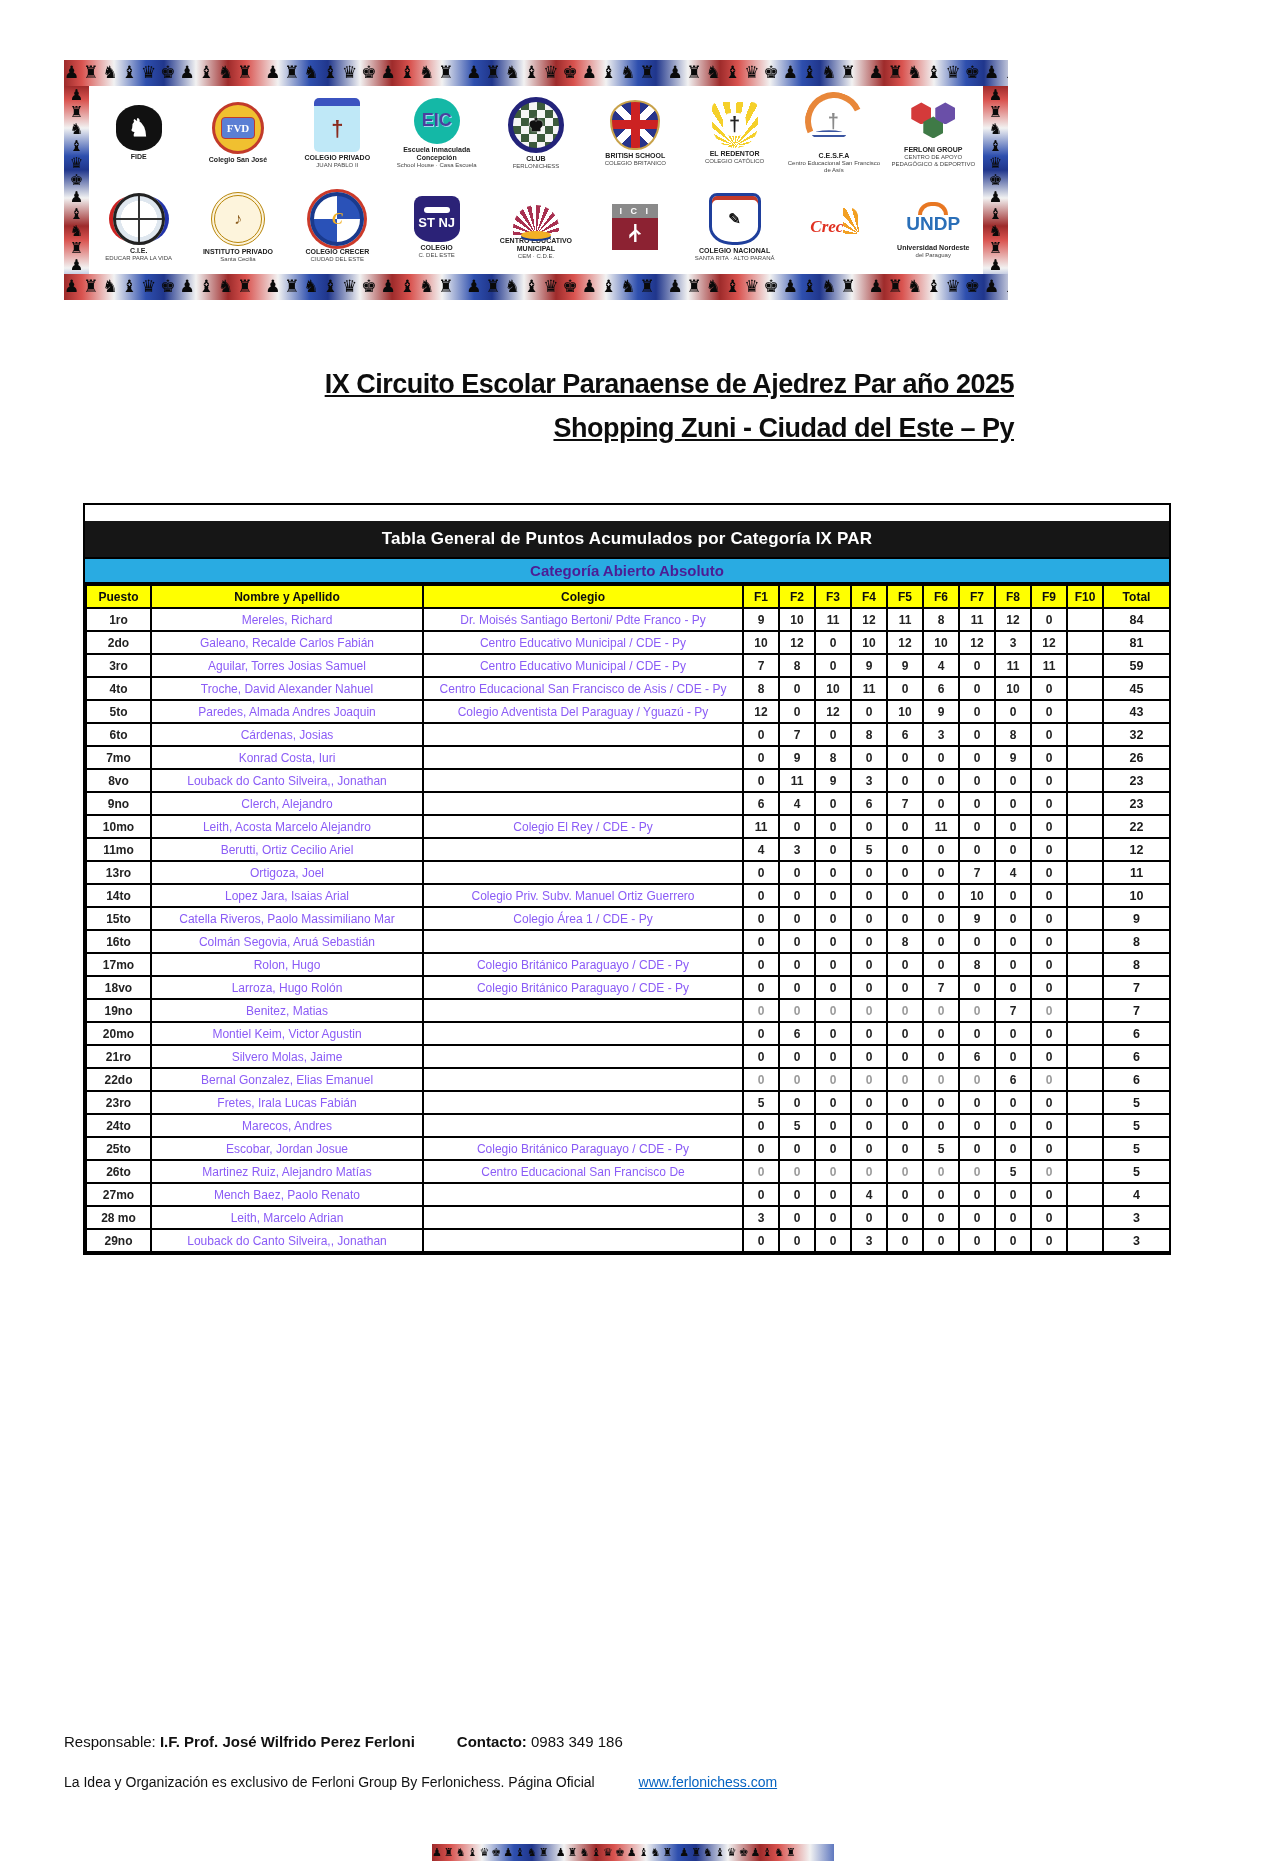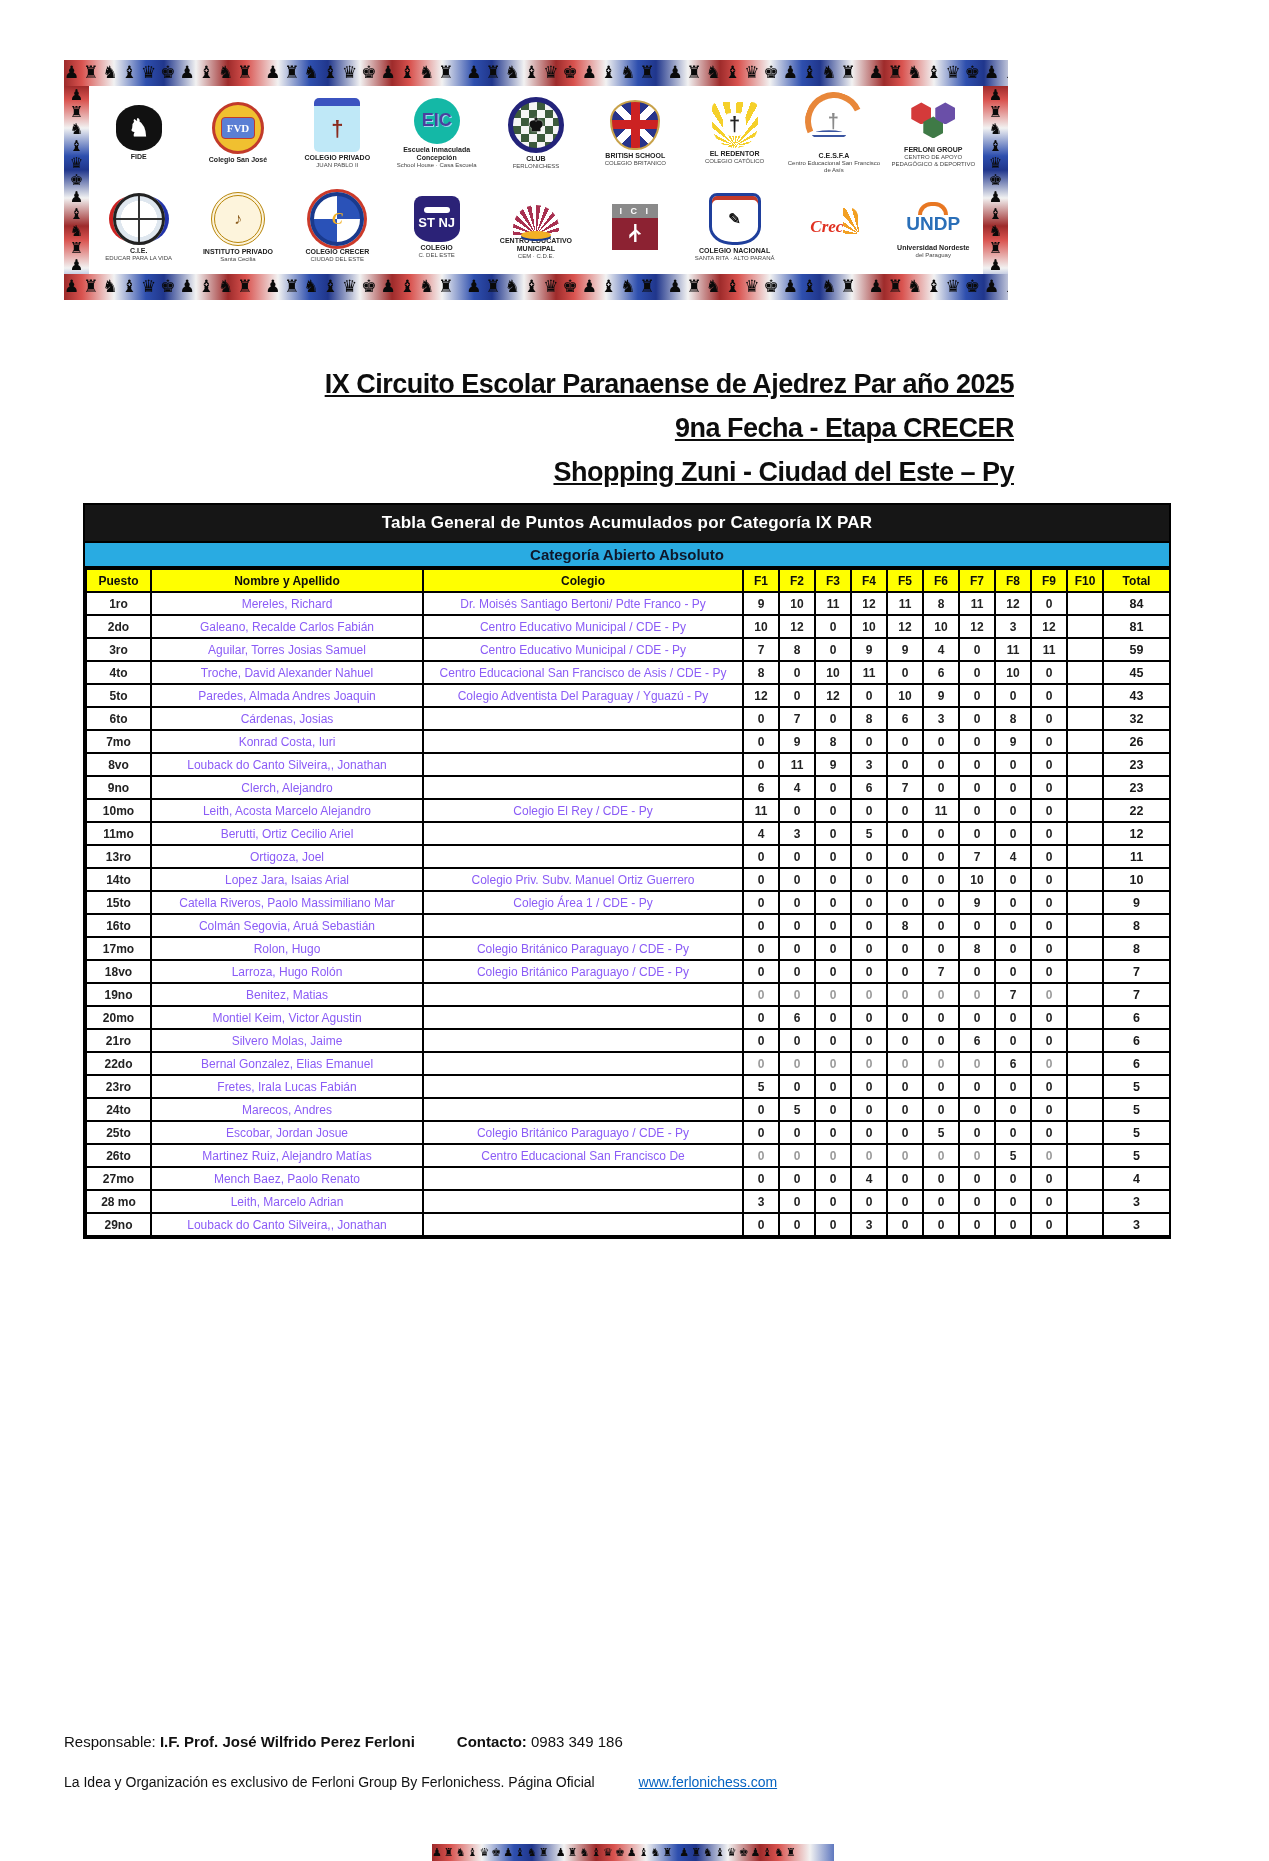--- a/index.html
+++ b/index.html
@@ -78,22 +78,22 @@
   .art-undp{background:transparent;flex-direction:column;}
   .art-undp::before{content:"";width:22px;height:9px;border:4px solid #e87722;border-bottom:none;border-radius:14px 14px 0 0;}
   .art-undp .m{color:#2a6fb8;font-size:19px;margin-top:-2px;}
 
   
   .titles{position:absolute;left:0;top:362px;width:1014px;text-align:center;}
   .title-line{font-size:27px;font-weight:bold;color:#0d0d0d;text-decoration:underline;line-height:44px;letter-spacing:-0.5px;text-align:right;}
 
   
   .table-wrap{position:absolute;left:83px;top:503px;width:1084px;border:2px solid #000;}
-  .tbl-title{background:#161616;color:#fff;font-size:17px;font-weight:bold;text-align:center;height:36px;line-height:36px;letter-spacing:0.2px;}
-  .tbl-cat{background:#29abe2;color:#0f172a;font-size:15px;font-weight:bold;text-align:center;height:23px;line-height:23px;border-top:2px solid #000;border-bottom:2px solid #000;}
+  .tbl-title{background:#161616;color:#fff;font-size:17px;font-weight:bold;text-align:center;height:36px;line-height:36px;letter-spacing:0.2px;margin-top:16px;}
+  .tbl-cat{background:#29abe2;color:#4c1d95;font-size:15px;font-weight:bold;text-align:center;height:23px;line-height:23px;border-top:2px solid #000;border-bottom:2px solid #000;}
   table.results{border-collapse:collapse;width:100%;table-layout:fixed;}
   table.results th,table.results td{border:2px solid #000;height:21px;padding:0 3px;overflow:hidden;white-space:nowrap;}
   table.results th{background:#ffff00;color:#0d0d0d;font-size:12px;font-weight:bold;text-align:center;}
   td.c-puesto{font-weight:bold;font-size:12px;text-align:center;color:#222;}
   td.c-nombre,td.c-colegio{font-size:12px;text-align:center;color:#8b5cf6;margin-left:12px;}
   td.c-f{font-size:12px;font-weight:bold;text-align:center;color:#222;}
   td.c-f.muted{color:#9a9a9a;}
   td.c-total{font-size:12.5px;font-weight:bold;text-align:center;color:#1a1a1a;}
 
   
@@ -237,21 +237,20 @@
             </div>
             <div class="cap">Universidad Nordeste</div>
             <div class="cap2">del Paraguay</div>
           </div>
         </div>
     </div>
   </div>
 
   <div class="titles">
     <div class="title-line">IX Circuito Escolar Paranaense de Ajedrez Par año 2025</div>
-    <div class="title-line">9na Fecha - Etapa CRECER</div>
     <div class="title-line">Shopping Zuni  - Ciudad del Este – Py</div>
   </div>
 
   <div class="table-wrap">
     <div class="tbl-title">Tabla General de Puntos Acumulados por Categoría IX PAR</div>
     <div class="tbl-cat">Categoría Abierto Absoluto</div>
     <table class="results">
       <colgroup>
         <col style="width:65px">
           <col style="width:272px">

